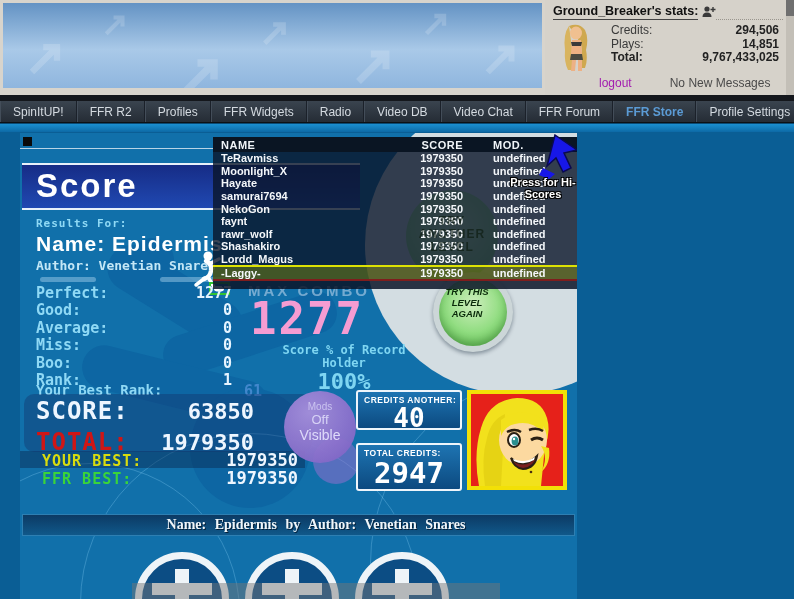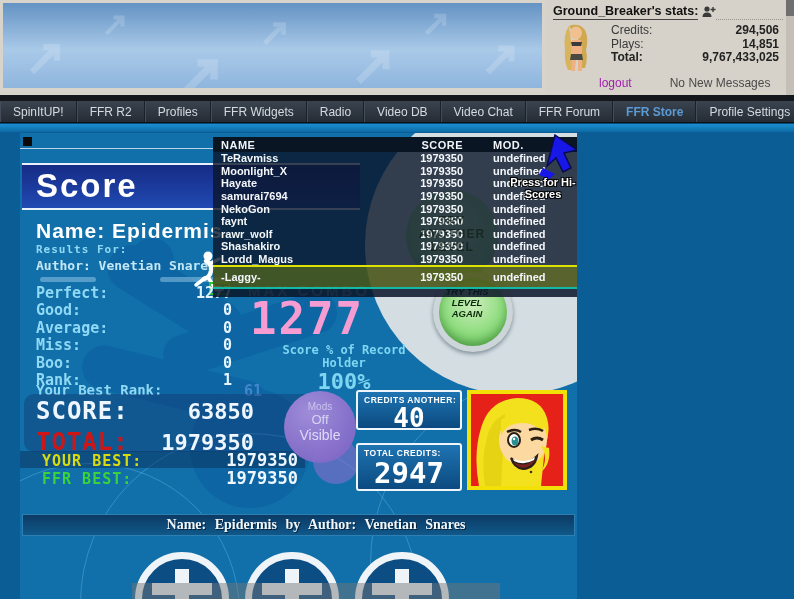--- a/index.html
+++ b/index.html
@@ -64,21 +64,21 @@
 
   
   #leaderboard { position:absolute; left:193px; top:4px; width:364px; z-index:3; }
   #lb-header { display:flex; align-items:center; height:15px; background:#0a1523;
     font-size:11px; font-weight:bold; color:#f0f4f8; letter-spacing:.5px; }
   .lb-row { display:flex; align-items:center; height:12.6px; background:rgba(10,21,41,.80);
     font-size:11px; font-weight:bold; color:#f4f7fa; }
   .lb-name { flex:0 0 152px; padding-left:8px; overflow:hidden; white-space:nowrap; }
   .lb-score { flex:0 0 98px; text-align:right; }
   .lb-mod { flex:1; padding-left:30px; }
-  .lb-row.hl { background:rgba(72,82,20,.88); border-top:2px solid #dde203; border-bottom:2px solid #14b8a6; height:24px; }
+  .lb-row.hl { background:rgba(72,82,20,.88); border-top:2px solid #dde203; border-bottom:2px solid #7f1d1d; height:16px; }
   #lb-footer { height:8px; background:rgba(10,20,40,.85); }
 
   #cursor-icon { position:absolute; left:505px; top:1px; z-index:5; }
   #press-hiscores { position:absolute; left:486px; top:43px; width:74px; z-index:5; text-align:center;
     font-size:11px; font-weight:bold; color:#fff; line-height:12px;
     text-shadow:-1px -1px 0 #000, 1px -1px 0 #000, -1px 1px 0 #000, 1px 1px 0 #000; }
 
   #try-another-circle { position:absolute; left:386px; top:57px; width:92px; height:92px; border-radius:50%;
     background:radial-gradient(circle at 50% 40%, #cdeebc, #84d276); z-index:1; }
   #try-another-text { position:absolute; left:396px; top:82px; width:72px; z-index:4; text-align:center;
@@ -278,22 +278,22 @@
     <div class="deco pill" style="left:20px; top:144px; width:56px;"></div>
     <div class="deco pill" style="left:140px; top:144px; width:72px;"></div>
     <div class="deco" id="black-sq"></div>
     <div class="deco" id="white-line"></div>
 
     <div id="score-band">
       <div id="score-band-title">Score</div>
     </div>
 
     <div id="results-block">
+      <div id="results-for">Results For:</div>
       <div id="song-name">Name: Epidermis</div>
-      <div id="results-for">Results For:</div>
       <div id="song-author">Author: Venetian Snares</div>
     </div>
     <svg id="dancer" width="44" height="46" viewBox="0 0 44 46">
       <circle cx="22" cy="7" r="4.5" fill="#fff"></circle>
       <path d="M20 12 Q26 14 25 22 Q24 28 18 30" stroke="#fff" stroke-width="4.5" fill="none" stroke-linecap="round"></path>
       <path d="M23 15 L33 10" stroke="#fff" stroke-width="3.5" stroke-linecap="round"></path>
       <path d="M19 29 L10 36 M22 28 L28 38" stroke="#fff" stroke-width="3.5" stroke-linecap="round"></path>
       <rect x="24" y="34" width="19" height="11" fill="none" stroke="#32c232" stroke-width="2"></rect>
       <ellipse cx="33" cy="40" rx="5" ry="2.6" fill="#fff"></ellipse>
     </svg>

